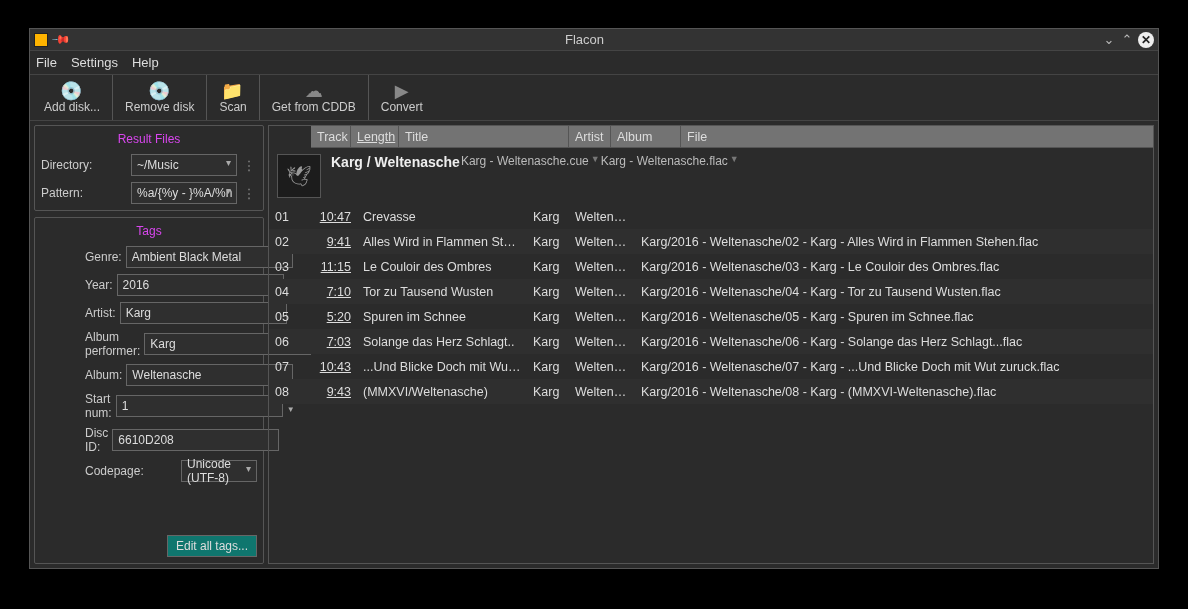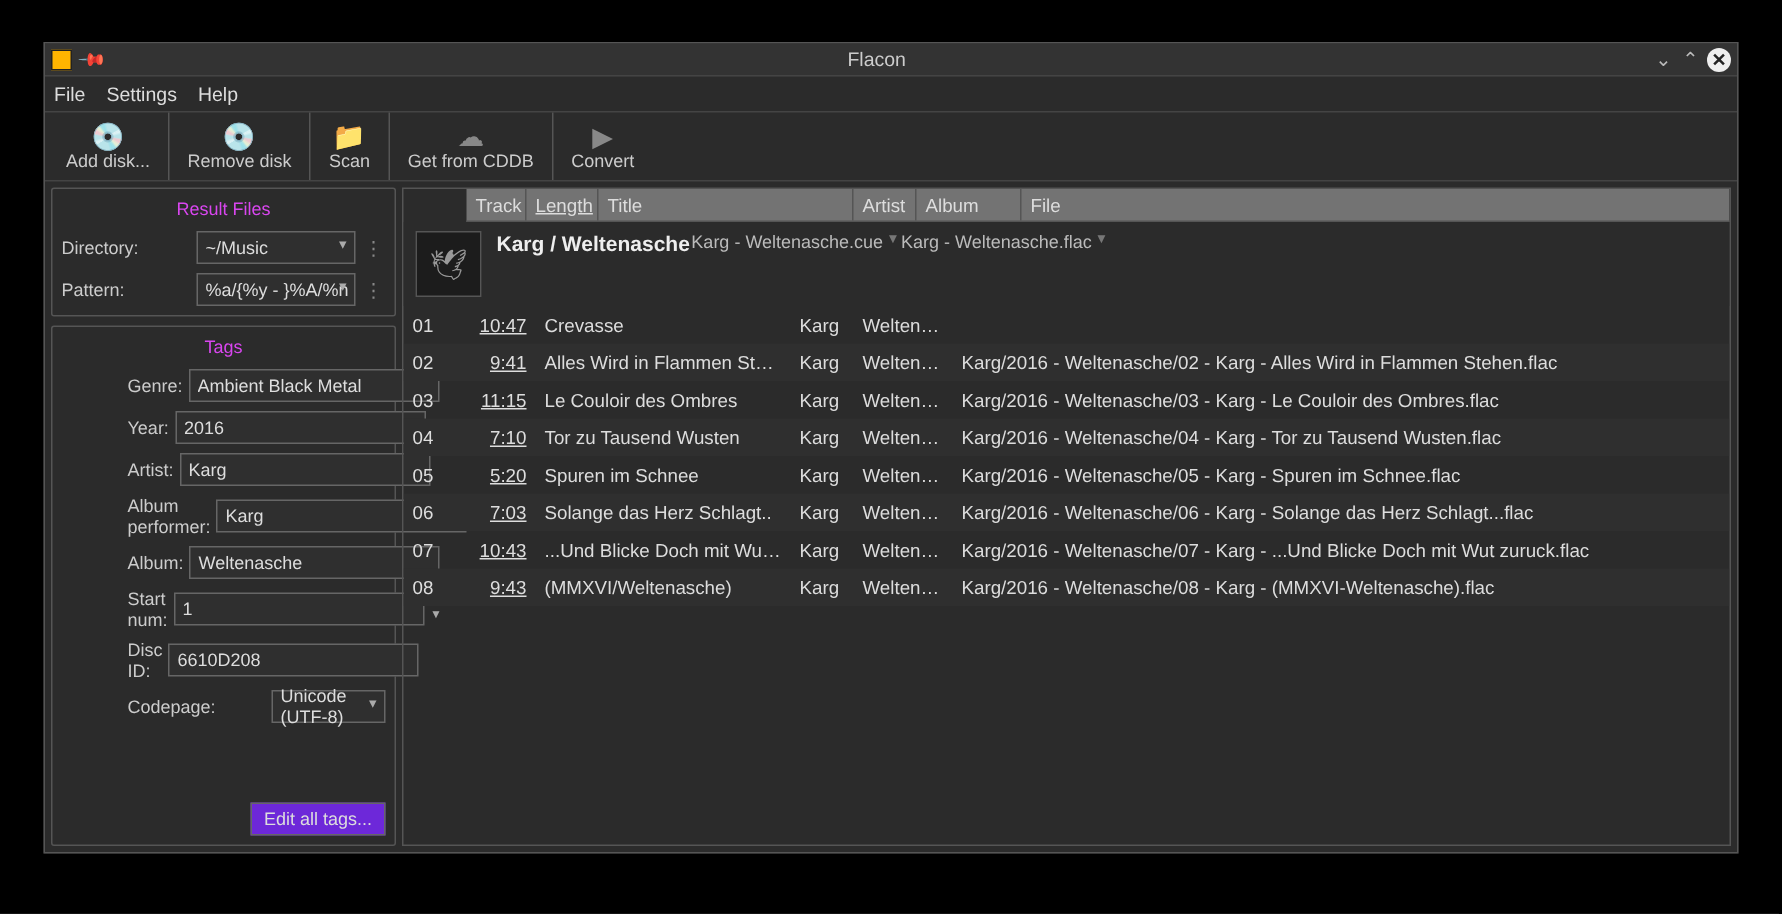--- a/index.html
+++ b/index.html
@@ -121,21 +121,21 @@
   position: absolute;
   right: 5px; top: 2px;
   color: #aaa;
   font-size: 10px;
 }
 .iconbtn { width: 16px; text-align:center; color:#888; cursor:pointer; }
 .spinbtns { display:flex; flex-direction:column; line-height:1; font-size:8px; color:#aaa; }
 .edit-all-btn {
   align-self: flex-end;
   padding: 3px 8px;
-  background: #6d28d9;
+  background: #0f766e;
   border: 1px solid #666;
   color: #ddd;
   cursor: pointer;
   font-size:12px;
 }
 .rightpanel {
   flex: 1;
   border: 1px solid #555;
   display: flex;
   flex-direction: column;

